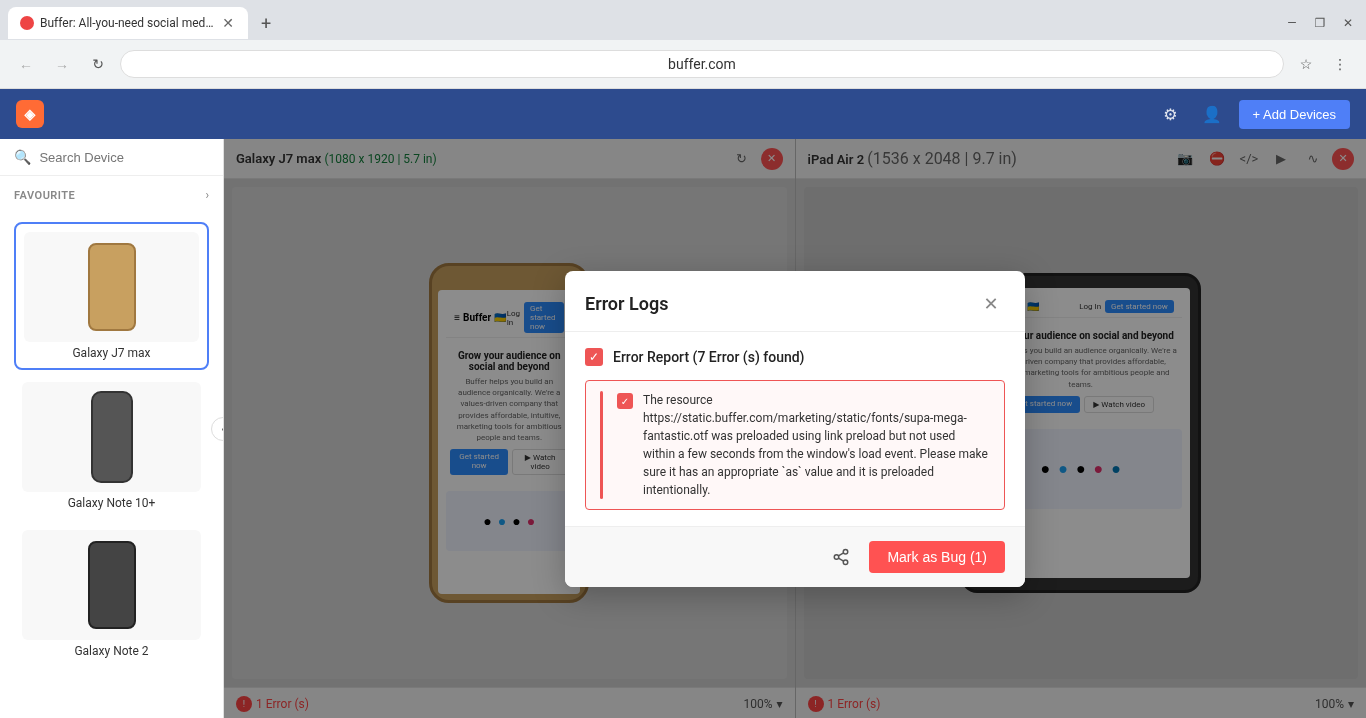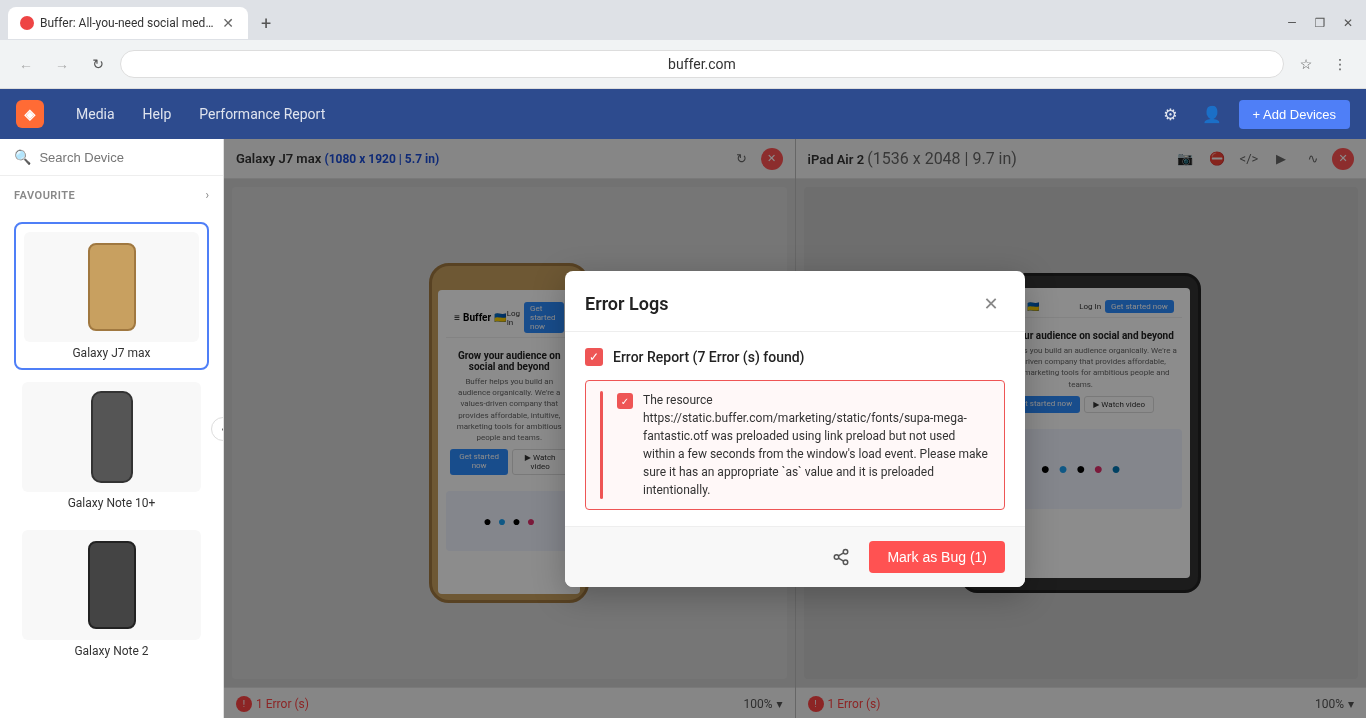--- a/index.html
+++ b/index.html
@@ -704,25 +704,20 @@
     </div>
   </div>
 </div>
 
 <div class="app-container">
 
   <div class="app-header">
     <div class="app-logo">
       <span>◈</span>
     </div>
-    <div class="app-nav">
-      <div class="app-nav-item">Media</div>
-      <div class="app-nav-item">Help</div>
-      <div class="app-nav-item">Performance Report</div>
-    </div>
     <div class="app-header-actions">
       <div class="header-icon-btn">⚙</div>
       <div class="header-icon-btn">👤</div>
       <button class="add-devices-btn">+ Add Devices</button>
     </div>
   </div>
 
   <div class="main-layout">
 
     <div class="sidebar" style="position:relative;">
@@ -763,21 +758,21 @@
       </div>
       <div class="collapse-btn">‹</div>
     </div>
 
     <div class="content-area">
 
       <div class="device-panel">
         <div class="device-panel-header">
           <span class="device-panel-title">
             <strong>Galaxy J7 max</strong>
-            <span style="font-weight:bold; color:#1d4ed8; font-size:12px;">(1080 x 1920 | 5.7 in)</span>
+            <span style="font-weight:normal; color:#15803d; font-size:12px;">(1080 x 1920 | 5.7 in)</span>
           </span>
           <div class="device-panel-actions">
             <div class="panel-action-btn">↻</div>
             <div class="panel-close-btn">✕</div>
           </div>
         </div>
         <div class="device-content">
 
           <div style="display:flex; flex-direction:column; align-items:center; justify-content:center; height:100%; background:#d8d8d8; width:100%;">
             <div class="mobile-frame">

